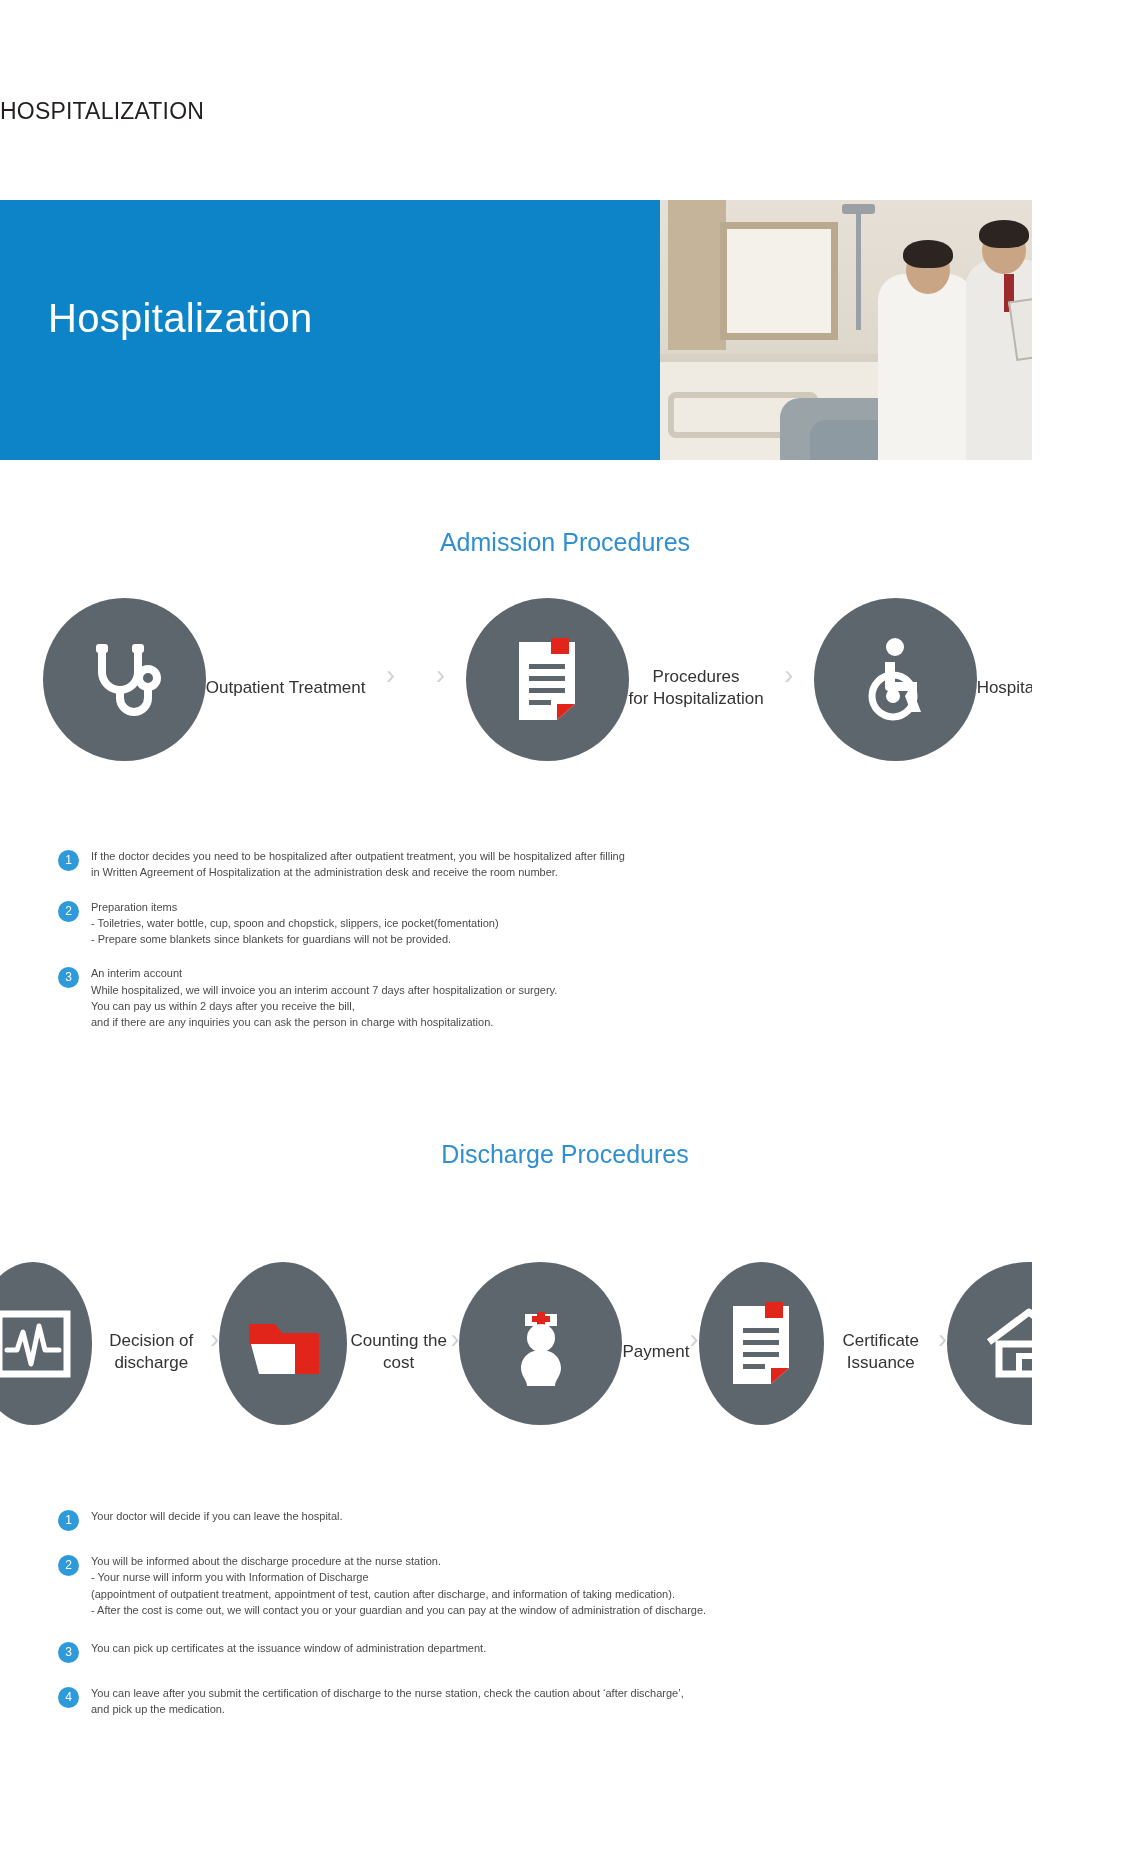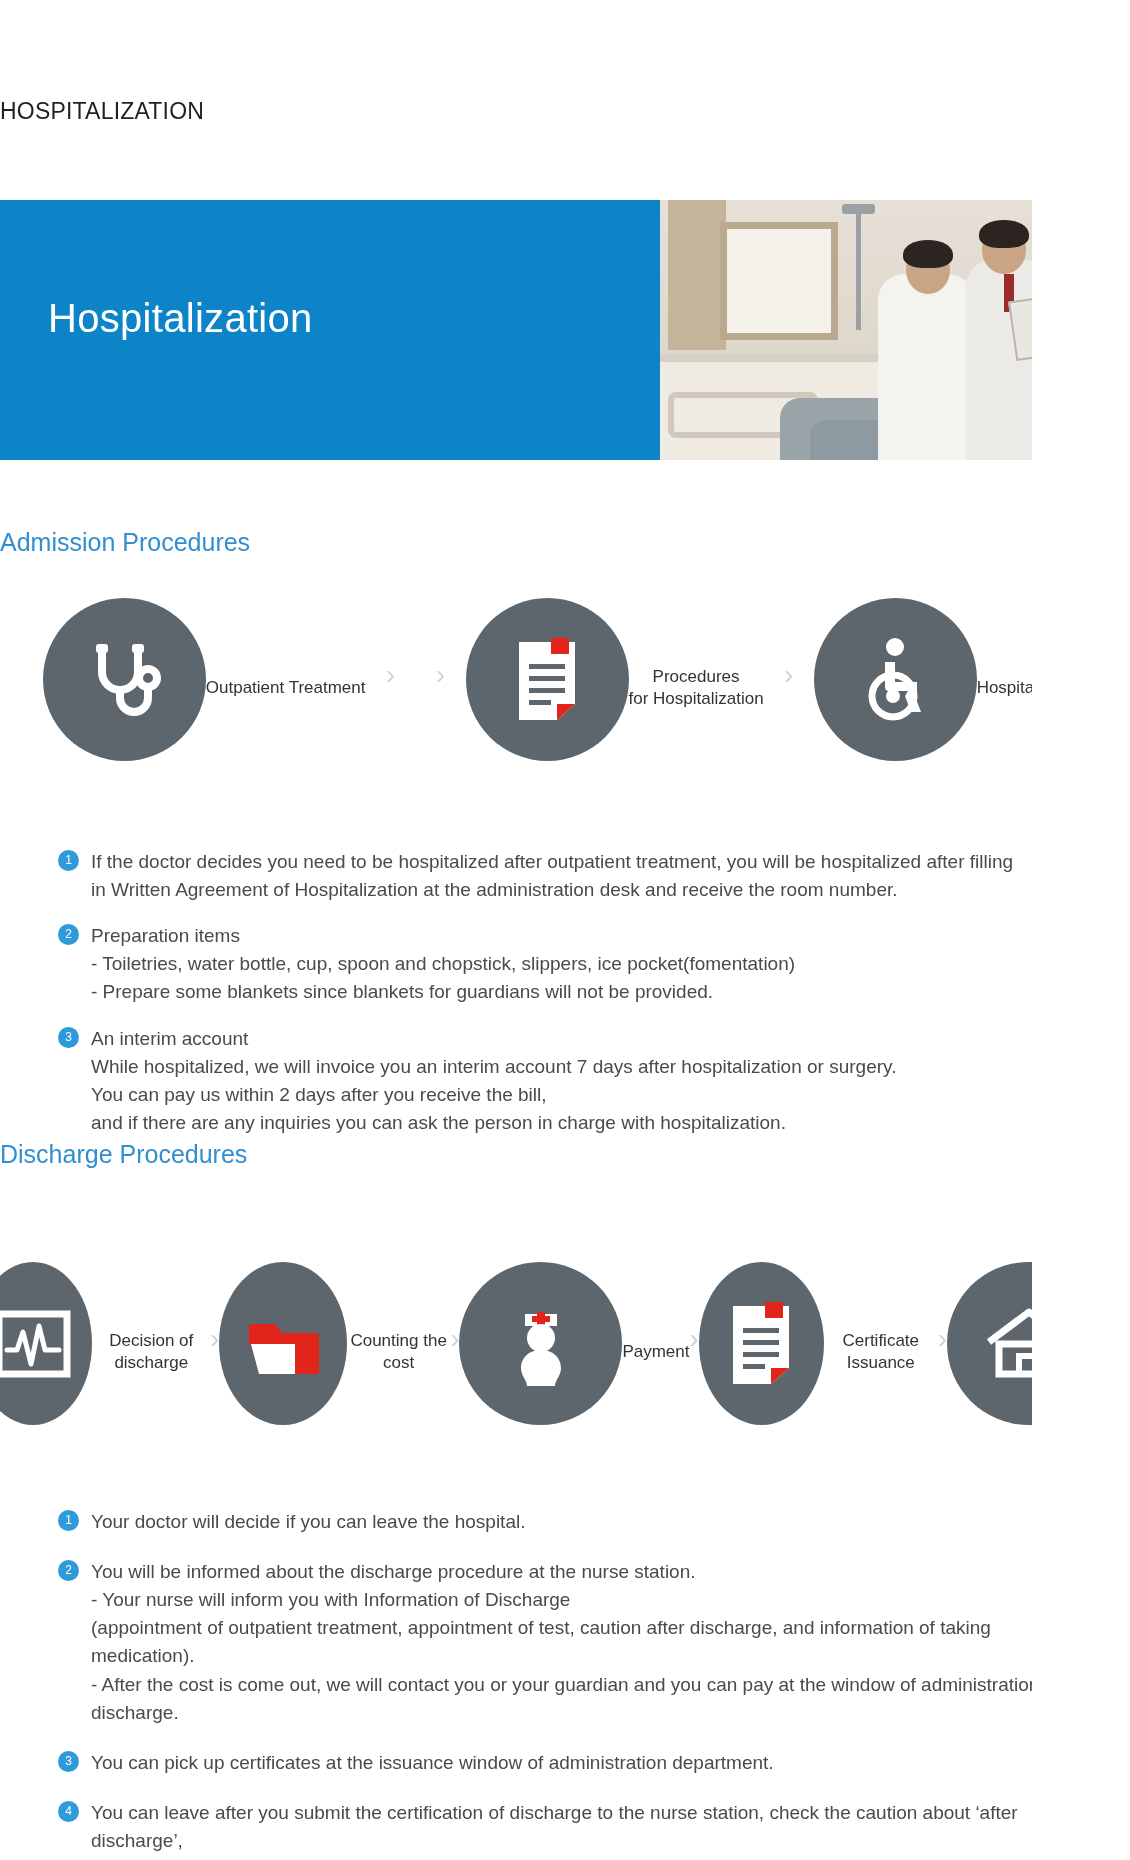--- a/index.html
+++ b/index.html
@@ -118,21 +118,21 @@
   .ph-chart.c1{ left:352px; top:98px; width:48px; height:60px; transform:rotate(-8deg); }
   .ph-chart.c2{ left:436px; top:104px; width:44px; height:56px; transform:rotate(6deg); }
   .ph-tie{
     position:absolute; left:344px; top:74px; width:10px; height:38px; background:#9c2b2b;
   }
 
   
   .section-title {
     position: absolute;
     width: 1130px;
-    text-align: left;
+    text-align: center;
     font-size: 25px;
     color: #2f8fd0;
   }
   #admission-title { top: 528px; }
   #discharge-title { top: 1140px; }
 
   
   .flow {
     position: absolute;
     display: flex;
@@ -198,21 +198,21 @@
     border-radius: 50%;
     background: #2f9ad9;
     color: #fff;
     font-size: 12px;
     line-height: 21px;
     text-align: center;
     margin-right: 12px;
     margin-top: 2px;
   }
   .note-body {
-    font-size: 19px;
+    font-size: 11px;
     color: #4a4a4a;
     line-height: 1.48;
     white-space: pre-line;
   }
   #discharge-notes .note { margin-bottom: 22px; }
 
   svg { display:block; }
 </style>
 </head>
 <body>

